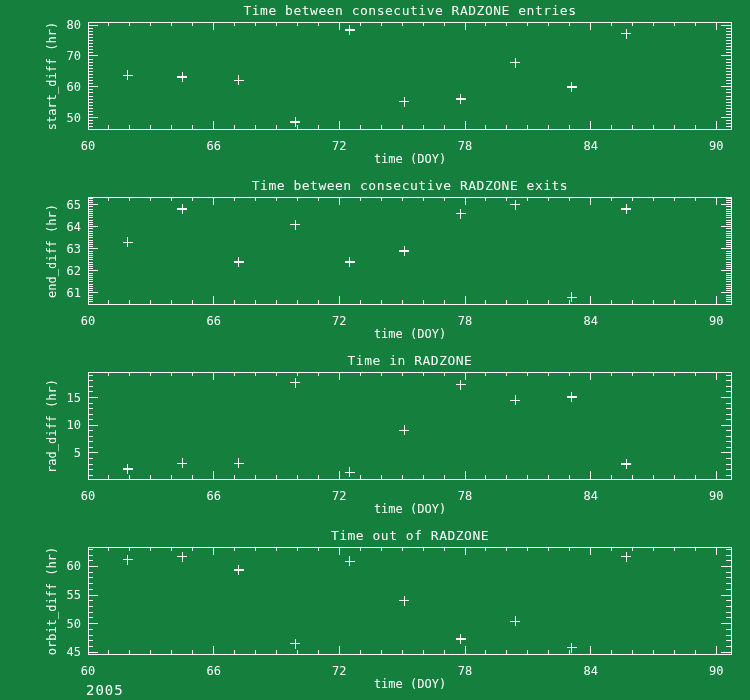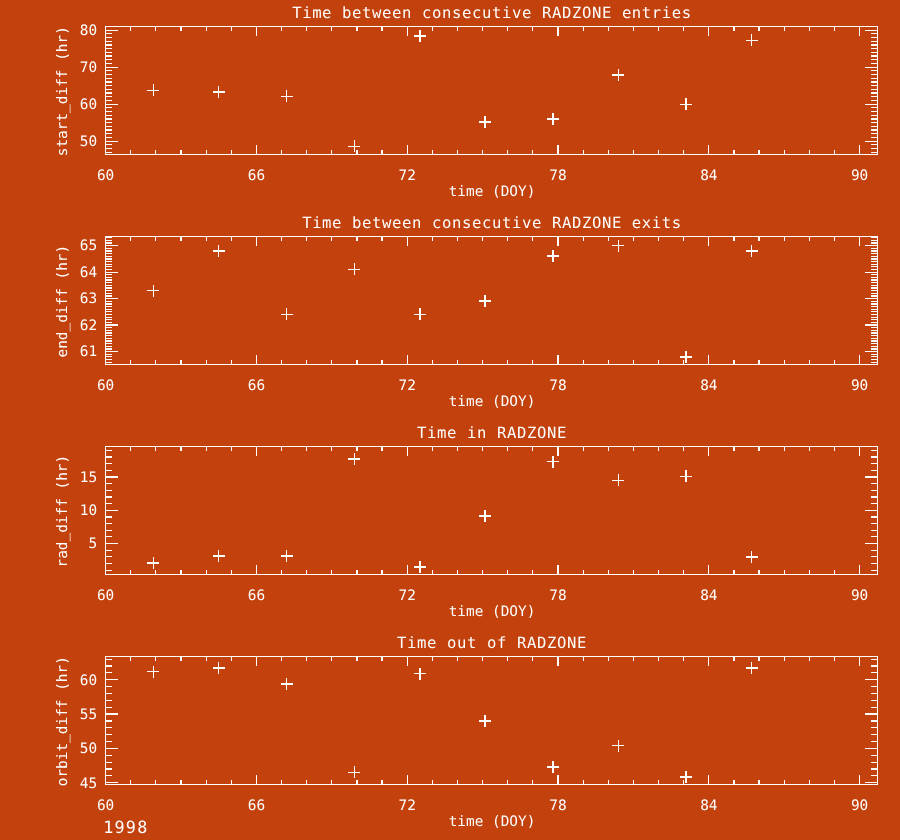--- a/index.html
+++ b/index.html
@@ -1,16 +1,16 @@
 <!DOCTYPE html>
 <html><head>
 <meta charset="utf-8">
 <style>
   html,body{margin:0;padding:0;background:#000000;}
-  .page{position:relative;width:750px;height:700px;background:#c2410c;overflow:hidden;
+  .page{position:relative;width:750px;height:700px;background:#15803d;overflow:hidden;
         font-family:"DejaVu Sans Mono",monospace;}
   svg{display:block;}
   svg text{fill:#ffffff;font-family:"DejaVu Sans Mono",monospace;}
   .title{font-size:13px;letter-spacing:.5px;}
   .axis-label{font-size:12px;}
   .tick-label{font-size:12px;}
   .year{position:absolute;left:86px;top:682px;color:#ffffff;
         font:14px "DejaVu Sans Mono",monospace;letter-spacing:1px;}
 </style>
 </head>
@@ -659,14 +659,14 @@
         <line x1="460.8143322475569" y1="109.12299465240645" x2="460.8143322475569" y2="119.12299465240645" stroke="#ffffff" stroke-width="1.3" shape-rendering="crispEdges"></line>
         <line x1="510.270358306189" y1="96.38502673796793" x2="520.270358306189" y2="96.38502673796793" stroke="#ffffff" stroke-width="1.3" shape-rendering="crispEdges"></line>
         <line x1="515.270358306189" y1="91.38502673796793" x2="515.270358306189" y2="101.38502673796793" stroke="#ffffff" stroke-width="1.3" shape-rendering="crispEdges"></line>
         <line x1="566.8208469055373" y1="122.7058823529412" x2="576.8208469055373" y2="122.7058823529412" stroke="#ffffff" stroke-width="1.3" shape-rendering="crispEdges"></line>
         <line x1="571.8208469055373" y1="117.7058823529412" x2="571.8208469055373" y2="127.7058823529412" stroke="#ffffff" stroke-width="1.3" shape-rendering="crispEdges"></line>
         <line x1="621.2768729641695" y1="31.727272727272705" x2="631.2768729641695" y2="31.727272727272705" stroke="#ffffff" stroke-width="1.3" shape-rendering="crispEdges"></line>
         <line x1="626.2768729641695" y1="26.727272727272705" x2="626.2768729641695" y2="36.727272727272705" stroke="#ffffff" stroke-width="1.3" shape-rendering="crispEdges"></line>
       </g>
   </svg>
 
-  <div class="year">1998</div>
+  <div class="year">2005</div>
 </div>
 
 </body></html>

